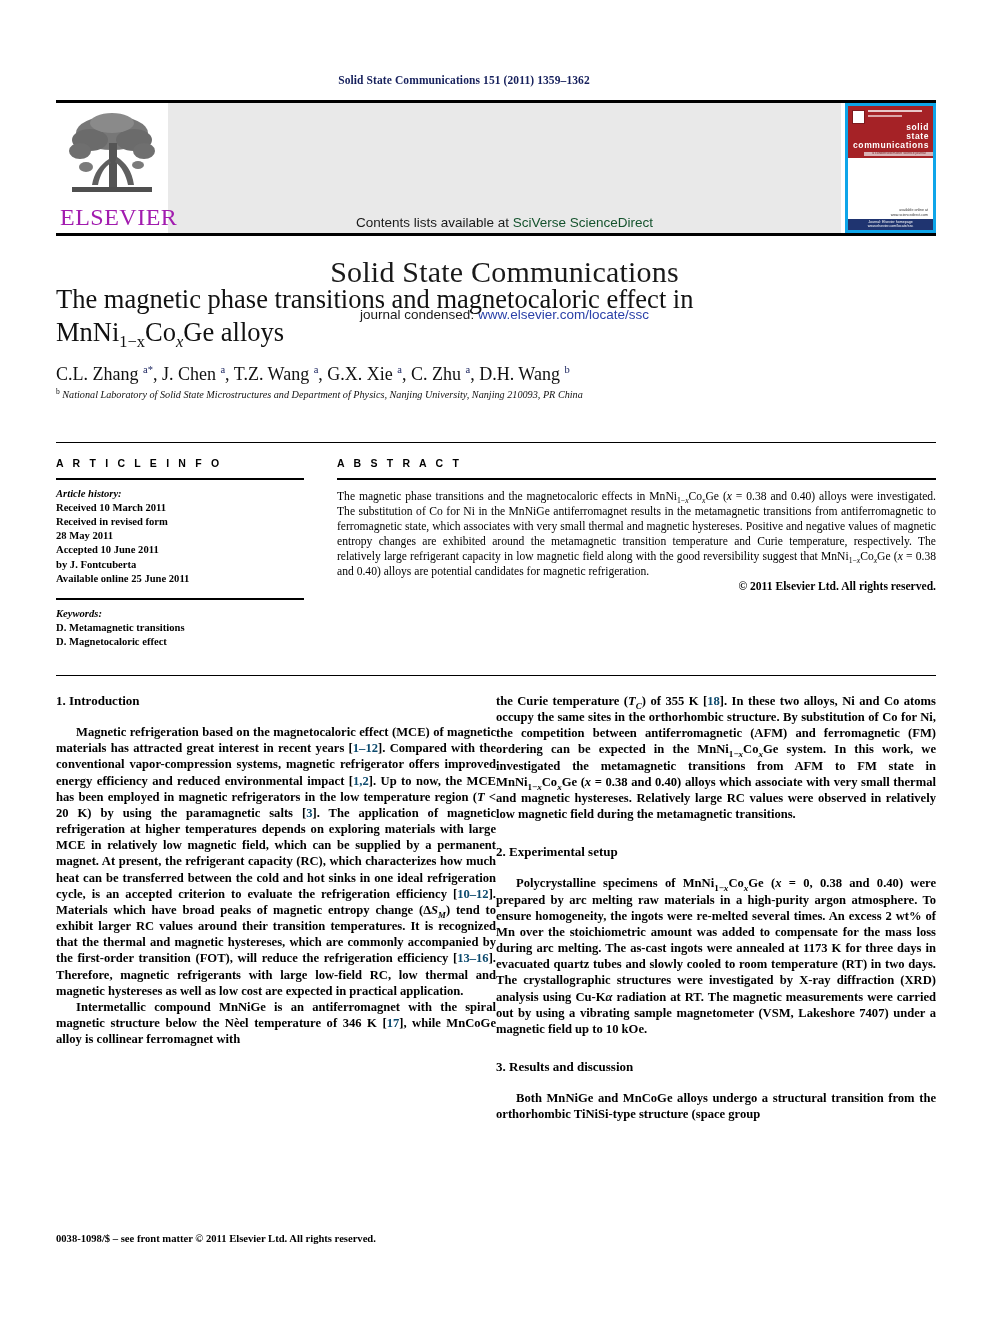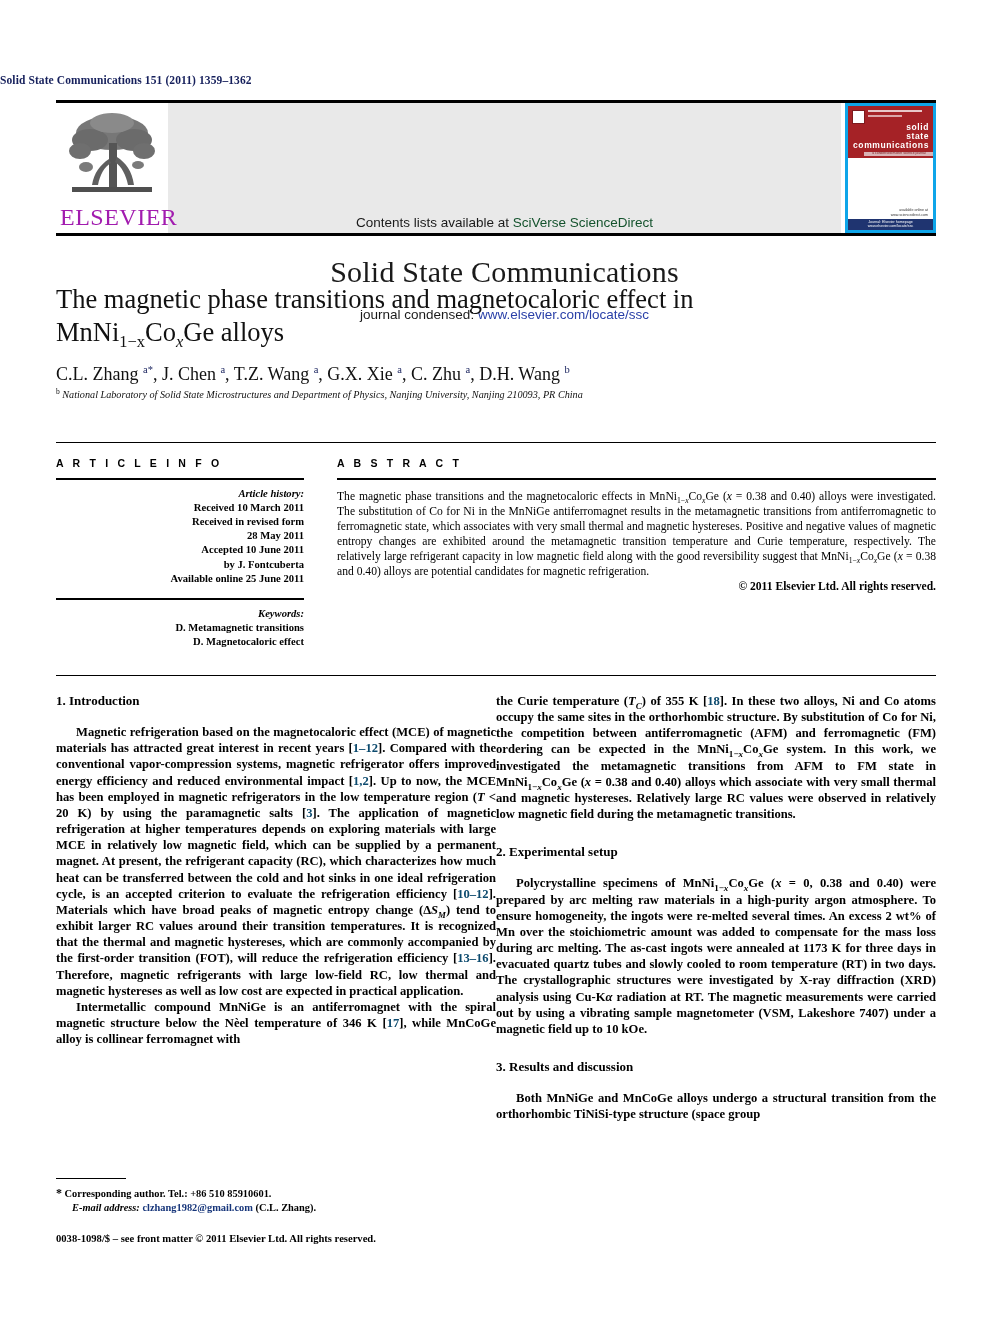--- a/index.html
+++ b/index.html
@@ -20,20 +20,21 @@
     left: 0; top: 0;
     width: 992px;
     height: 1323px;
   }
 
   
   .running-head {
     position: absolute;
     left: 0; top: 74px;
     width: 928px;
+    text-align: center;
     font-size: 11.5px;
     font-weight: bold;
     color: #16205c;
     letter-spacing: 0.1px;
   }
 
   
   .masthead {
     position: absolute;
     left: 56px; top: 100px;
@@ -277,21 +278,20 @@
   }
   .info-rule {
     height: 1.6px;
     background: #000;
     margin: 9px 0 7px 0;
   }
   .info-body {
     font-size: 10.6px;
     line-height: 14.2px;
     font-weight: bold;
-    text-align: right;
   }
   .info-body .it { font-style: italic; }
   .kw-rule {
     height: 1.6px;
     background: #000;
     margin: 12px 0 7px 0;
   }
 
   .abs-col {
     position: absolute;
@@ -501,30 +501,18 @@
 
     <div class="sec-head spaced">2. Experimental setup</div>
 
     <p>Polycrystalline specimens of MnNi<sub style="font-size:0.72em">1−<span class="ital">x</span></sub>Co<sub style="font-size:0.72em" class="ital">x</sub>Ge (<span class="ital">x</span> = 0, 0.38 and 0.40) were prepared by arc melting raw materials in a high-purity argon atmosphere. To ensure homogeneity, the ingots were re-melted several times. An excess 2 wt% of Mn over the stoichiometric amount was added to compensate for the mass loss during arc melting. The as-cast ingots were annealed at 1173 K for three days in evacuated quartz tubes and slowly cooled to room temperature (RT) in two days. The crystallographic structures were investigated by X-ray diffraction (XRD) analysis using Cu-K<span class="ital">α</span> radiation at RT. The magnetic measurements were carried out by using a vibrating sample magnetometer (VSM, Lakeshore 7407) under a magnetic field up to 10 kOe.</p>
 
     <div class="sec-head spaced">3. Results and discussion</div>
 
     <p>Both MnNiGe and MnCoGe alloys undergo a structural transition from the orthorhombic TiNiSi-type structure (space group</p>
   </div>
 
-  <div class="footnote">
-    <div class="footnote-rule"></div>
-    <div>
-      <span style="font-size:12px">*</span>
-      <span>Corresponding author. Tel.: +86 510 85910601.</span>
-    </div>
-    <div class="indent">
-      <span class="it">E-mail address:</span>
-      <span class="mail-link">clzhang1982@gmail.com</span>
-      <span>(C.L. Zhang).</span>
-    </div>
-  </div>
 
   <div class="colophon">
     <div>0038-1098/$ – see front matter © 2011 Elsevier Ltd. All rights reserved.</div>
   </div>
 
 </div>
 
 </body></html>

